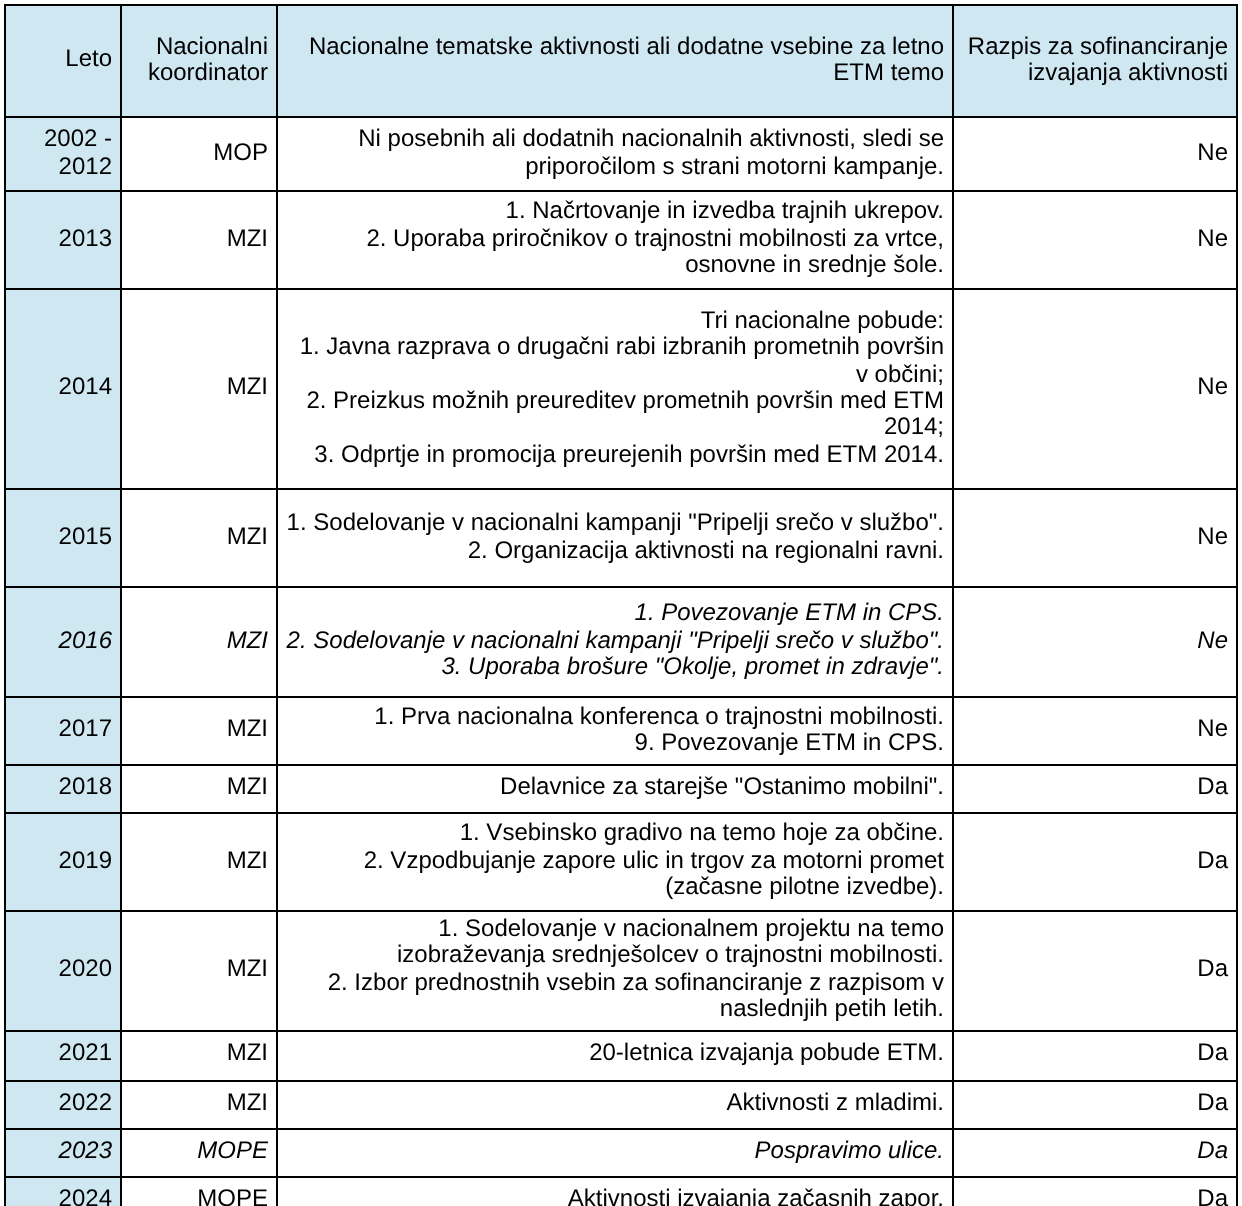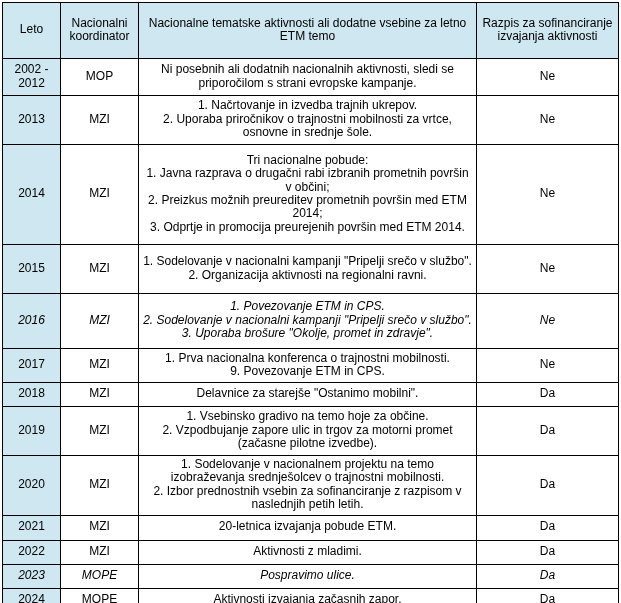--- a/index.html
+++ b/index.html
@@ -24,21 +24,21 @@
   table.etm col.c1 { width: 58px; }
   table.etm col.c2 { width: 78px; }
   table.etm col.c3 { width: 338px; }
   table.etm col.c4 { width: 142px; }
   table.etm th,
   table.etm td {
     border: 1px solid #000000;
     font-size: 12px;
     line-height: 13.4px;
     color: #000000;
-    text-align: center;
+    text-align: right;
     vertical-align: middle;
     padding: 2px 4px 3px 4px;
     font-weight: normal;
     overflow: hidden;
     word-wrap: break-word;
   }
   table.etm thead th {
     background: #cfe7f0;
     height: 50px;
   }
@@ -79,21 +79,21 @@
         <th>Nacionalni koordinator</th>
         <th>Nacionalne tematske aktivnosti ali dodatne vsebine za letno ETM temo</th>
         <th>Razpis za sofinanciranje izvajanja aktivnosti</th>
       </tr>
     </thead>
     <tbody>
         <tr>
           <td class="c-year">2002 - 2012</td>
           <td>MOP</td>
           <td class="c-act">
-            <div>Ni posebnih ali dodatnih nacionalnih aktivnosti, sledi se priporočilom s strani evropske kampanje.</div>
+            <div>Ni posebnih ali dodatnih nacionalnih aktivnosti, sledi se priporočilom s strani motorni kampanje.</div>
           </td>
           <td>Ne</td>
         </tr>
         <tr>
           <td class="c-year">2013</td>
           <td>MZI</td>
           <td class="c-act">
             <div>1. Načrtovanje in izvedba trajnih ukrepov.</div>
             <div>2. Uporaba priročnikov o trajnostni mobilnosti za vrtce, osnovne in srednje šole.</div>
           </td>

